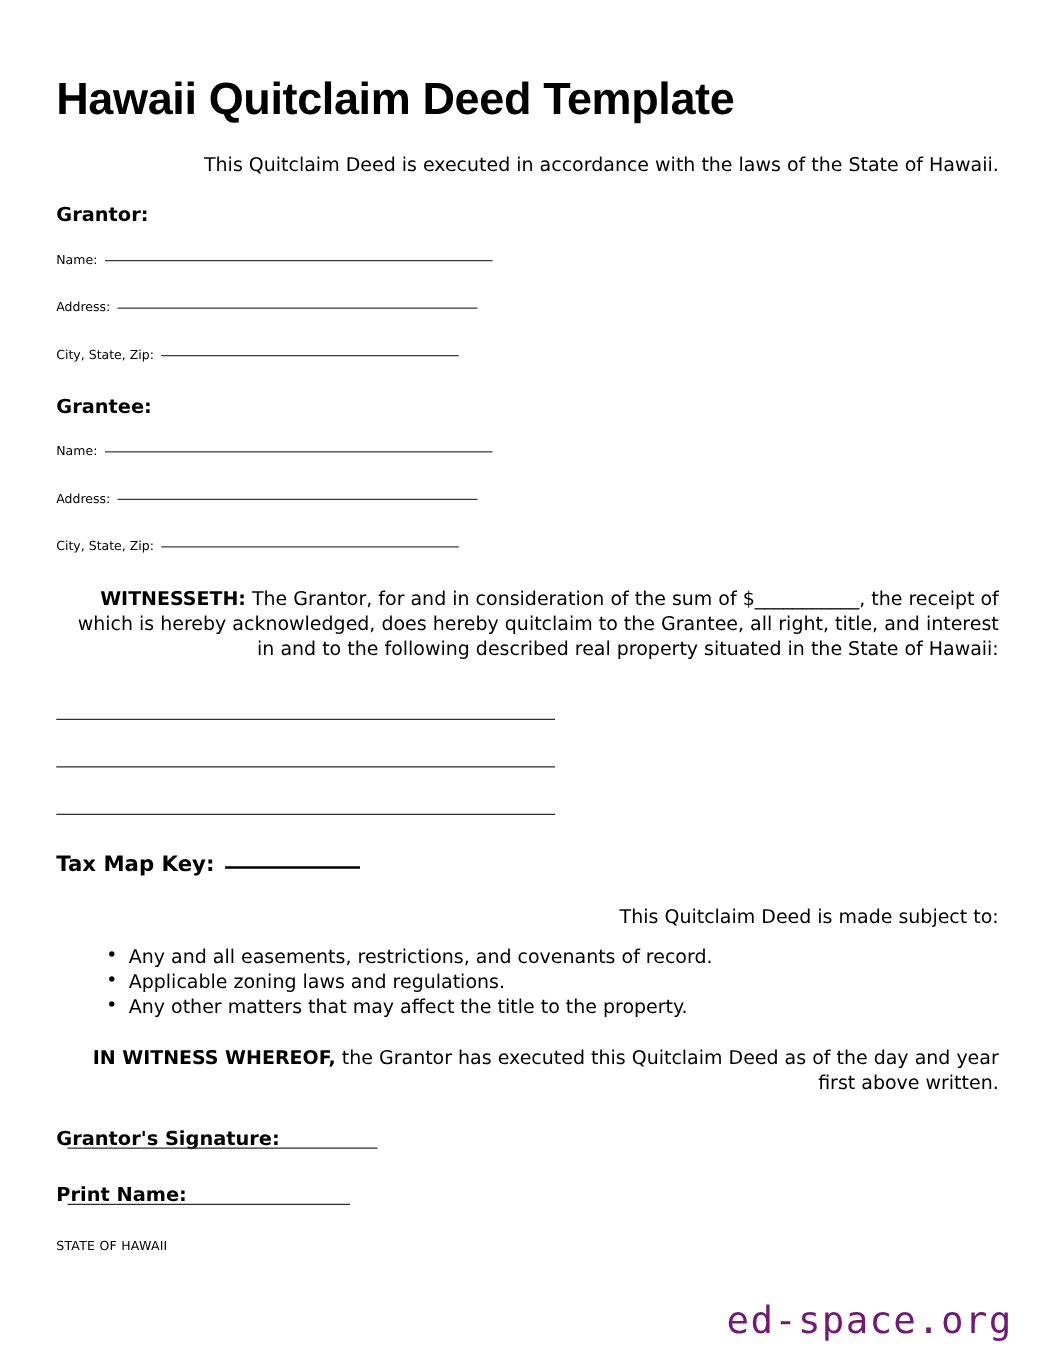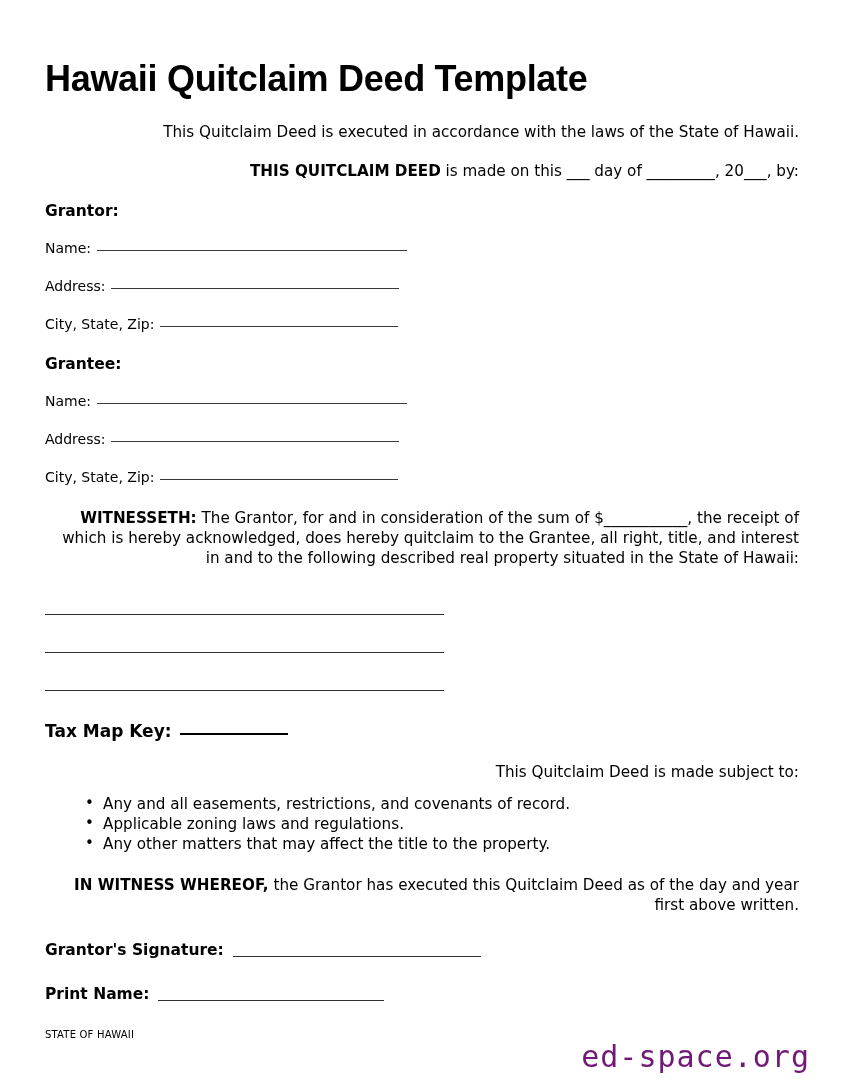--- a/index.html
+++ b/index.html
@@ -46,21 +46,21 @@
   }
   .para b, .lbl {
     font-weight: bold;
   }
   .section-head {
     font-size: 15.5px;
     font-weight: bold;
     margin: 21px 0 0 0;
   }
   .field-row {
-    font-size: 14px;
+    font-size: 10px;
     line-height: 20px;
     margin: 18px 0 0 0;
     display: flex;
     align-items: baseline;
     white-space: nowrap;
   }
   .field-row .flabel { flex: 0 0 auto; }
   .rule {
     display: inline-block;
     border-bottom: 1.6px solid #3a3a3a;
@@ -114,22 +114,23 @@
     left: 0;
     top: -1px;
     font-size: 15px;
   }
 
   .sig-row {
     font-size: 15.5px;
     font-weight: bold;
     margin: 26px 0 0 0;
     display: flex;
-    align-items: flex-end;
-    white-space: nowrap;
+    align-items: flex-start;
+    white-space: nowrap;
+    flex-direction: column;
   }
   .sig-row .rule {
     border-bottom-width: 1.8px;
     border-color: #2e2e2e;
     width: 248px;
     margin-left: 9px;
   }
   .sig-row.print .rule { width: 226px; }
 
   .state-line {
@@ -152,21 +153,20 @@
 </style>
 </head>
 <body>
 
 <div class="page">
 
   <h1 class="doc-title">Hawaii Quitclaim Deed Template</h1>
 
   <p class="para">This Quitclaim Deed is executed in accordance with the laws of the State of Hawaii.</p>
 
-  <p class="para tight"><b>THIS QUITCLAIM DEED</b><span> is made on this ___ day of _________, 20___, by:</span></p>
 
   <div class="section-head">Grantor:</div>
 
   <div class="field-row">
     <span class="flabel">Name:</span>
     <span class="rule w-name"></span>
   </div>
   <div class="field-row">
     <span class="flabel">Address:</span>
     <span class="rule w-addr"></span>

